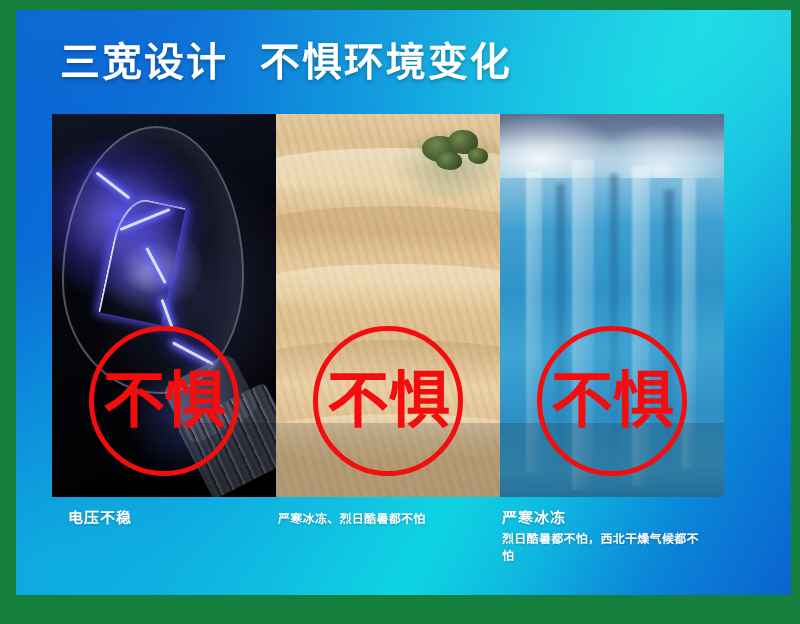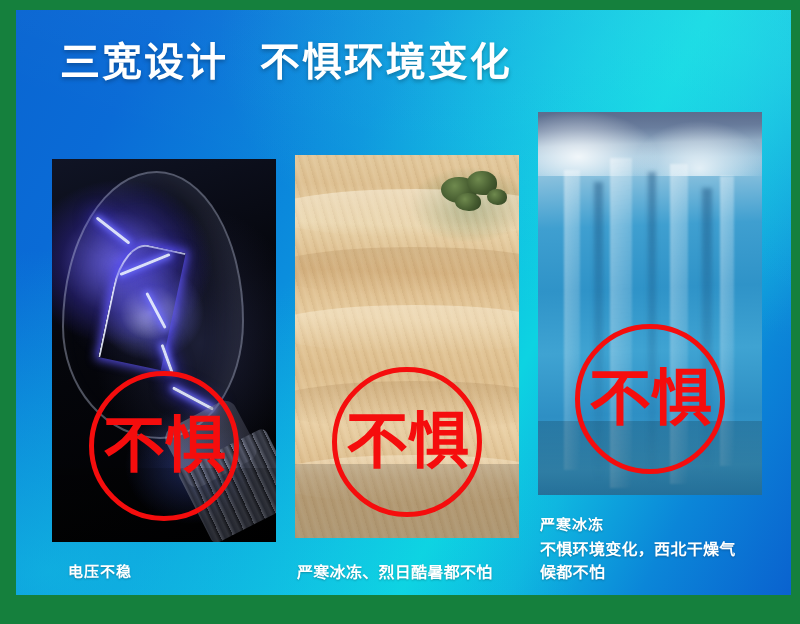--- a/index.html
+++ b/index.html
@@ -68,23 +68,21 @@
   }
 
   
   #panels {
     position: absolute;
     left: 36px;
     top: 104px;
     width: 712px;
     height: 470px;
     display: flex;
-    gap: 19px;
     z-index: 3;
-    align-items: flex-end;
   }
 
   .panel {
     position: relative;
     width: 224px;
     display: flex;
     flex-direction: column;
   }
 
   .photo {
@@ -265,33 +263,33 @@
     font-family: "DejaVu Serif", "Liberation Serif", serif;
     font-weight: bold;
     font-size: 62px;
     line-height: 1;
     letter-spacing: -1px;
     white-space: nowrap;
   }
 
   
   .caption {
-    padding-top: 20px;
+    padding-top: 11px;
     color: #ffffff;
   }
   .caption-title {
     font-size: 15px;
     font-weight: bold;
     line-height: 1.3;
     letter-spacing: 1px;
     text-shadow: 0 1px 2px rgba(0,0,0,0.25);
   }
   .caption-sub {
     margin-top: 3px;
-    font-size: 16px;
+    font-size: 12px;
     font-weight: bold;
     line-height: 1.45;
     letter-spacing: 0.3px;
     max-width: 208px;
     text-shadow: 0 1px 2px rgba(0,0,0,0.25);
   }
 
   .panel-1 .caption { padding-left: 16px; }
   .panel-2 .caption { padding-left: 2px; }
   .panel-3 .caption { padding-left: 2px; }
@@ -361,19 +359,19 @@
           <div class="ice-crack" style="left:56px;  top:70px;  width:9px;  height:300px;"></div>
           <div class="ice-crack" style="left:110px; top:60px;  width:8px;  height:312px;"></div>
           <div class="ice-crack" style="left:164px; top:76px;  width:10px; height:286px;"></div>
           <div class="photo-shade"></div>
           <div class="stamp">
             <span class="stamp-text">不惧</span>
           </div>
         </div>
         <div class="caption">
           <div class="caption-title">严寒冰冻</div>
-          <div class="caption-sub">不惧环境变化，西北干燥气候都不怕</div>
+          <div class="caption-sub">烈日酷暑都不怕，西北干燥气候都不怕</div>
         </div>
       </div>
 
     </div>
   </div>
 </div>
 
 </body></html>

